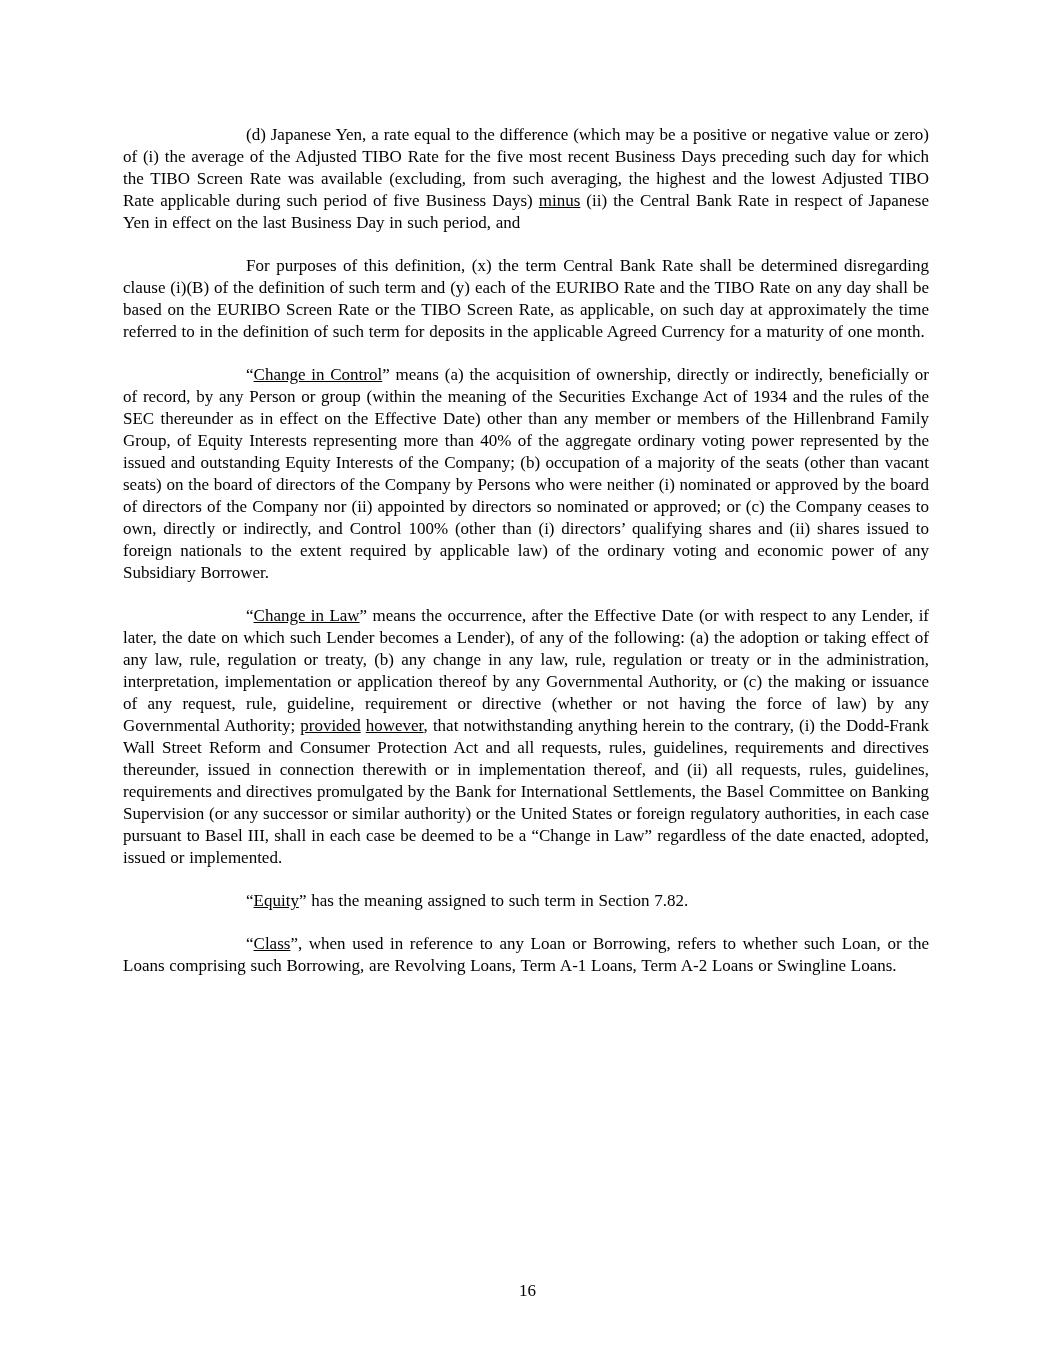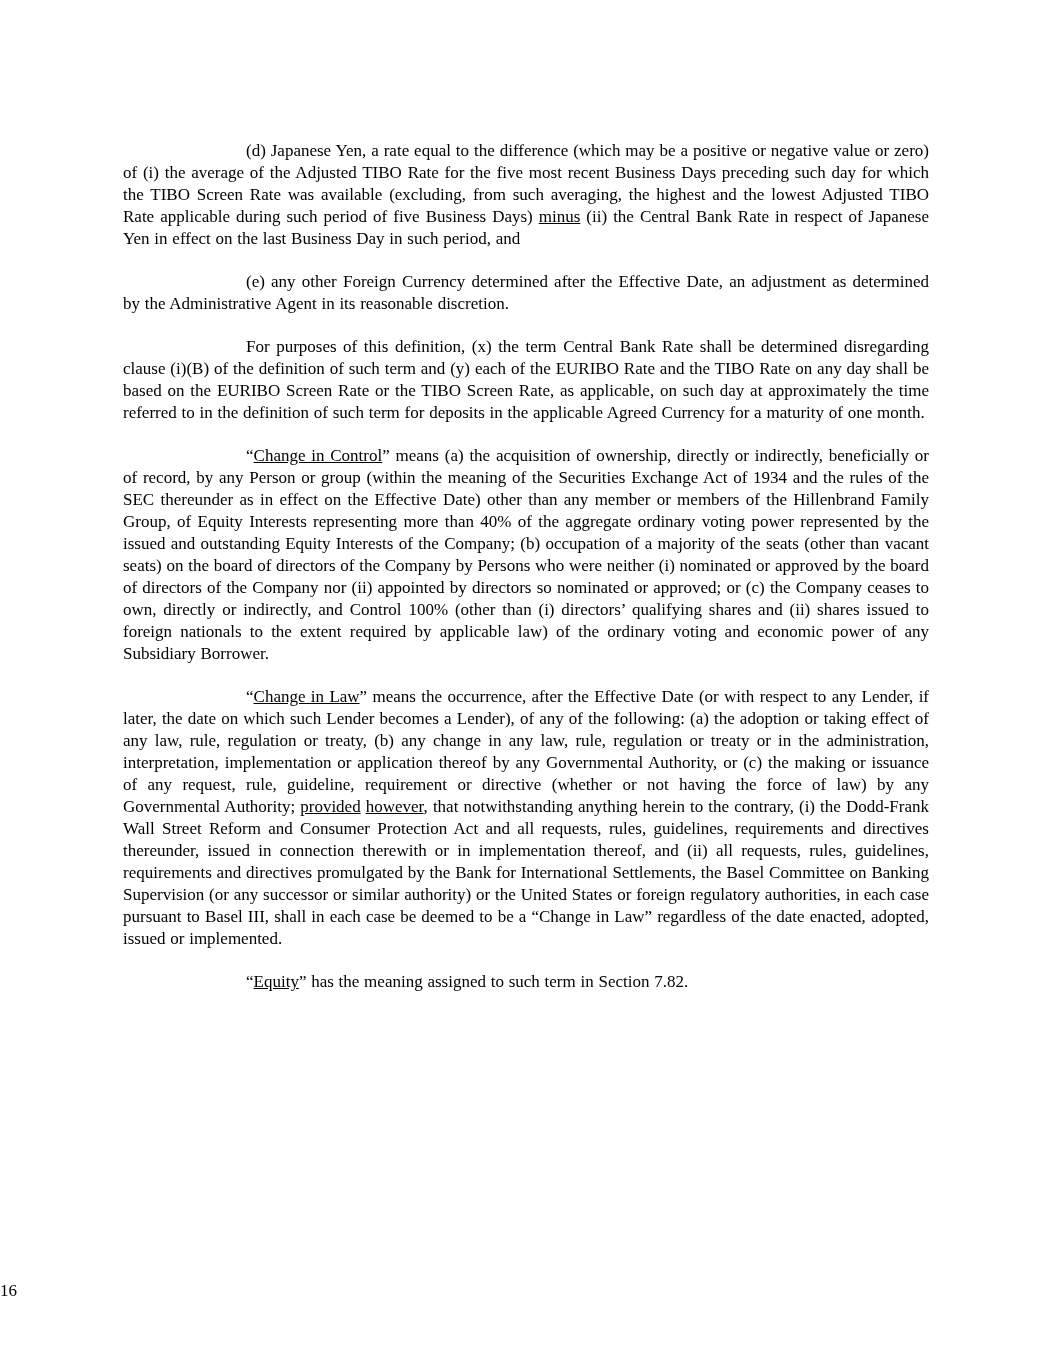--- a/index.html
+++ b/index.html
@@ -14,49 +14,48 @@
     background: #ffffff;
     font-family: "Liberation Serif", "DejaVu Serif", serif;
     color: #000000;
     overflow: hidden;
   }
   .content {
     position: absolute;
     left: 123px;
     top: 124px;
     width: 806px;
-    margin-top: 16px;
   }
   .para {
     margin: 0 0 21px 0;
     font-size: 17px;
     line-height: 22px;
     text-align: justify;
     text-indent: 123px;
     word-spacing: 0.5px;
   }
   .u {
     text-decoration: underline;
   }
   .page-number {
     position: absolute;
     left: 0;
     top: 1280px;
     width: 100%;
-    text-align: left;
+    text-align: center;
     font-size: 17px;
     line-height: 22px;
   }
 </style>
 </head>
 <body>
 
 <div class="page">
   <div class="content">
       <p class="para"><span>(d) Japanese Yen, a rate equal to the difference (which may be a positive or negative value or zero) of (i) the average of the Adjusted TIBO Rate for the five most recent Business Days preceding such day for which the TIBO Screen Rate was available (excluding, from such averaging, the highest and the lowest Adjusted TIBO Rate applicable during such period of five Business Days) </span><span class="u">minus</span><span> (ii) the Central Bank Rate in respect of Japanese Yen in effect on the last Business Day in such period, and</span></p>
-      <p class="para"><span>(e) any other Foreign Currency determined after the Effective Date, an adjustment as determined by the Administrative Agent in its reasonable discretion.</span></p>
       <p class="para"><span>For purposes of this definition, (x) the term Central Bank Rate shall be determined disregarding clause (i)(B) of the definition of such term and (y) each of the EURIBO Rate and the TIBO Rate on any day shall be based on the EURIBO Screen Rate or the TIBO Screen Rate, as applicable, on such day at approximately the time referred to in the definition of such term for deposits in the applicable Agreed Currency for a maturity of one month.</span></p>
       <p class="para"><span>“</span><span class="u">Change in Control</span><span>” means (a) the acquisition of ownership, directly or indirectly, beneficially or of record, by any Person or group (within the meaning of the Securities Exchange Act of 1934 and the rules of the SEC thereunder as in effect on the Effective Date) other than any member or members of the Hillenbrand Family Group, of Equity Interests representing more than 40% of the aggregate ordinary voting power represented by the issued and outstanding Equity Interests of the Company; (b) occupation of a majority of the seats (other than vacant seats) on the board of directors of the Company by Persons who were neither (i) nominated or approved by the board of directors of the Company nor (ii) appointed by directors so nominated or approved; or (c) the Company ceases to own, directly or indirectly, and Control 100% (other than (i) directors’ qualifying shares and (ii) shares issued to foreign nationals to the extent required by applicable law) of the ordinary voting and economic power of any Subsidiary Borrower.</span></p>
       <p class="para"><span>“</span><span class="u">Change in Law</span><span>” means the occurrence, after the Effective Date (or with respect to any Lender, if later, the date on which such Lender becomes a Lender), of any of the following:  (a) the adoption or taking effect of any law, rule, regulation or treaty, (b) any change in any law, rule, regulation or treaty or in the administration, interpretation, implementation or application thereof by any Governmental Authority, or (c) the making or issuance of any request, rule, guideline, requirement or directive (whether or not having the force of law) by any Governmental Authority; </span><span class="u">provided</span><span> </span><span class="u">however</span><span>, that notwithstanding anything herein to the contrary, (i) the Dodd-Frank Wall Street Reform and Consumer Protection Act and all requests, rules, guidelines, requirements and directives thereunder, issued in connection therewith or in implementation thereof, and (ii) all requests, rules, guidelines, requirements and directives promulgated by the Bank for International Settlements, the Basel Committee on Banking Supervision (or any successor or similar authority) or the United States or foreign regulatory authorities, in each case pursuant to Basel III, shall in each case be deemed to be a “Change in Law” regardless of the date enacted, adopted, issued or implemented.</span></p>
       <p class="para"><span>“</span><span class="u">Equity</span><span>” has the meaning assigned to such term in Section 7.82.</span></p>
+      <p class="para"><span>“</span><span class="u">Class</span><span>”, when used in reference to any Loan or Borrowing, refers to whether such Loan, or the Loans comprising such Borrowing, are Revolving Loans, Term A-1 Loans, Term A-2 Loans or Swingline Loans.</span></p>
     </div>
   <div class="page-number">16</div>
 </div>
 
 </body></html>

